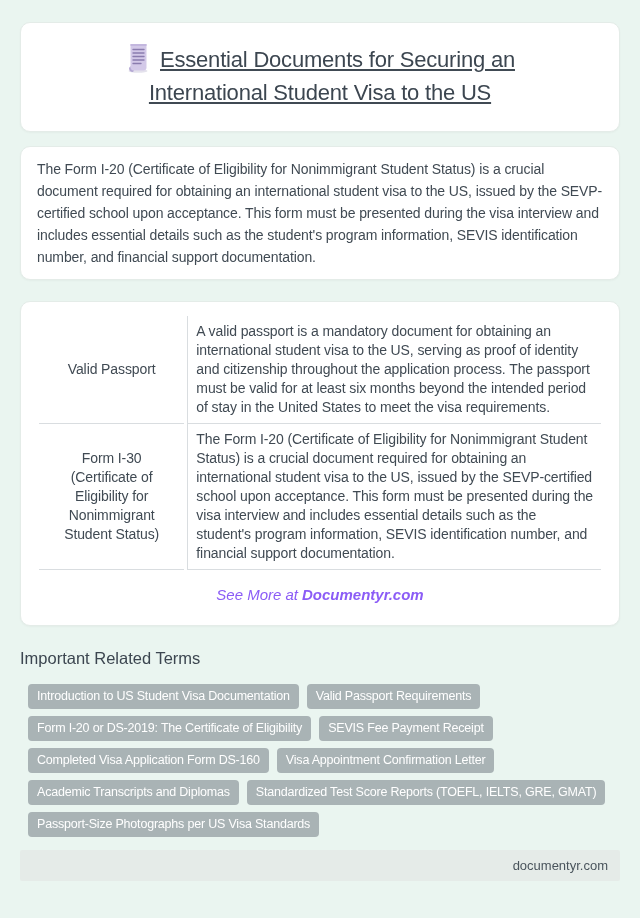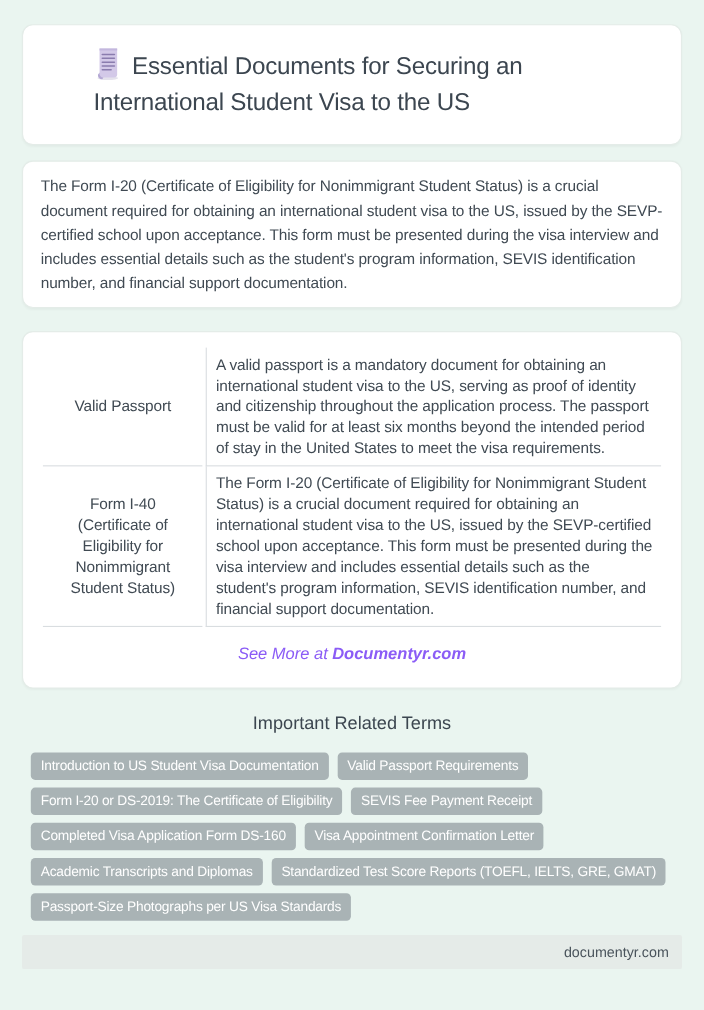--- a/index.html
+++ b/index.html
@@ -16,39 +16,39 @@
     color:var(--text);
   }
   .wrap{padding:22px 20px 0;}
   .card{
     background:var(--card);
     border:1px solid #e4ece8;
     border-radius:10px;
     box-shadow:0 1px 2px rgba(40,60,55,0.04);
   }
   
-  .header-card{padding:20px 30px 22px;margin-bottom:14px;}
+  .header-card{padding:20px 30px 22px;text-align:center;margin-bottom:14px;text-decoration:underline;}
   h1{
     margin:0 auto;max-width:470px;
     font-size:22px;line-height:33px;font-weight:500;color:var(--heading);
     letter-spacing:-0.2px;
   }
   .receipt-icon{display:inline-block;vertical-align:-6px;margin-right:9px;}
   
   .intro-card{padding:11px 16px;margin-bottom:21px;font-size:14px;line-height:22px;letter-spacing:-0.1px;}
   .intro-card p{margin:0;}
   
   .table-card{padding:14px 15px 22px;margin-bottom:0;}
   table{width:100%;border-collapse:separate;border-spacing:3px 0;font-size:14px;line-height:19px;letter-spacing:-0.1px;color:var(--text);}
   th{width:26%;font-weight:400;text-align:center;vertical-align:middle;padding:6px 8px;border-bottom:1px solid var(--table-border);}
   td{padding:6px 8px;vertical-align:middle;border-bottom:1px solid var(--table-border);border-left:1px solid var(--table-border);}
   .see-more{margin:16px 0 0;text-align:center;font-style:italic;font-size:15px;color:#8b5cf6;}
   .see-more .brand{font-weight:700;margin-left:4px;}
   
-  .related-heading{margin:23px 0 16px;text-align:center;font-size:16.5px;font-weight:500;color:var(--heading);}
+  .related-heading{margin:23px 0 16px;font-size:16.5px;font-weight:500;color:var(--heading);}
   .tags{margin-left:8px;}
   .tag-row{display:flex;gap:8px;margin-bottom:7px;}
   .tag{
     display:inline-block;background:var(--tag-bg);color:var(--tag-text);
     font-size:12.5px;line-height:17px;letter-spacing:-0.2px;
     padding:4px 9px;border-radius:4px;white-space:nowrap;cursor:pointer;
   }
   
   .footer-bar{
     margin-top:13px;height:31px;background:var(--footer-bg);border-radius:2px;
@@ -84,21 +84,21 @@
   </div>
 
   <div class="card table-card">
     <table>
       <tbody>
         <tr>
           <th>Valid Passport</th>
           <td>A valid passport is a mandatory document for obtaining an international student visa to the US, serving as proof of identity and citizenship throughout the application process. The passport must be valid for at least six months beyond the intended period of stay in the United States to meet the visa requirements.</td>
         </tr>
         <tr>
-          <th>Form I-40 (Certificate of Eligibility for Nonimmigrant Student Status)</th>
+          <th>Form I-30 (Certificate of Eligibility for Nonimmigrant Student Status)</th>
           <td>The Form I-20 (Certificate of Eligibility for Nonimmigrant Student Status) is a crucial document required for obtaining an international student visa to the US, issued by the SEVP-certified school upon acceptance. This form must be presented during the visa interview and includes essential details such as the student's program information, SEVIS identification number, and financial support documentation.</td>
         </tr>
       </tbody>
     </table>
     <p class="see-more"><span>See More at</span><span class="brand">Documentyr.com</span></p>
   </div>
 
   <h2 class="related-heading">Important Related Terms</h2>
 
   <div class="tags">

